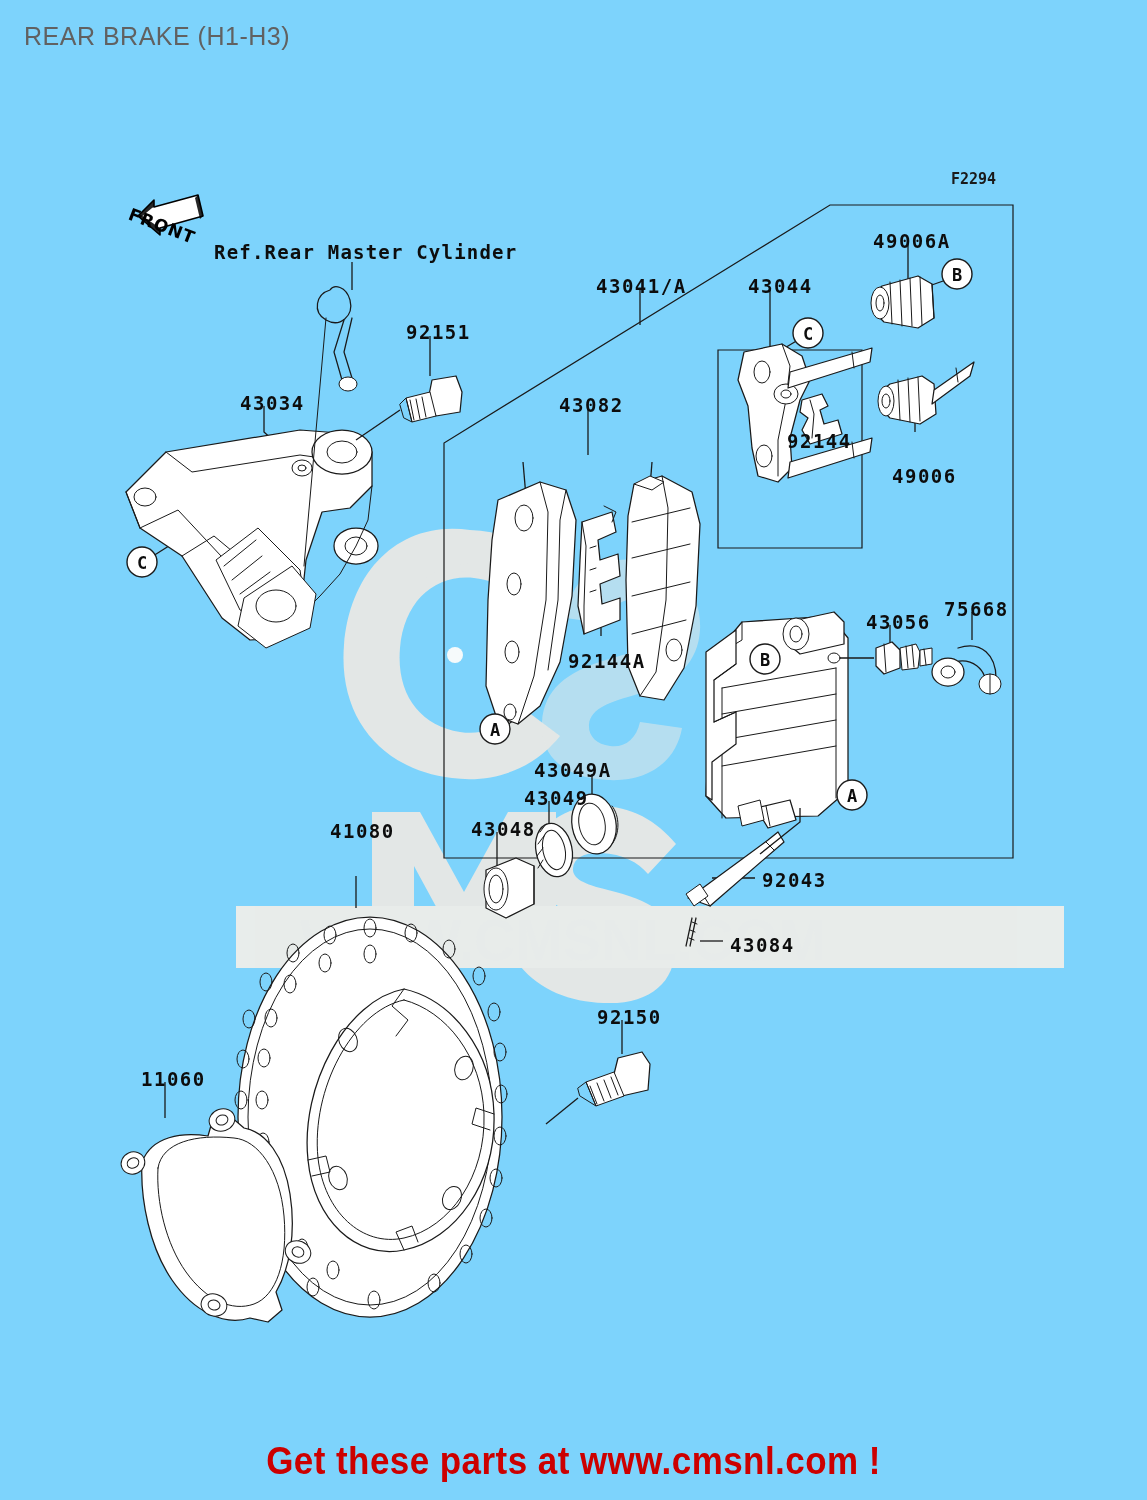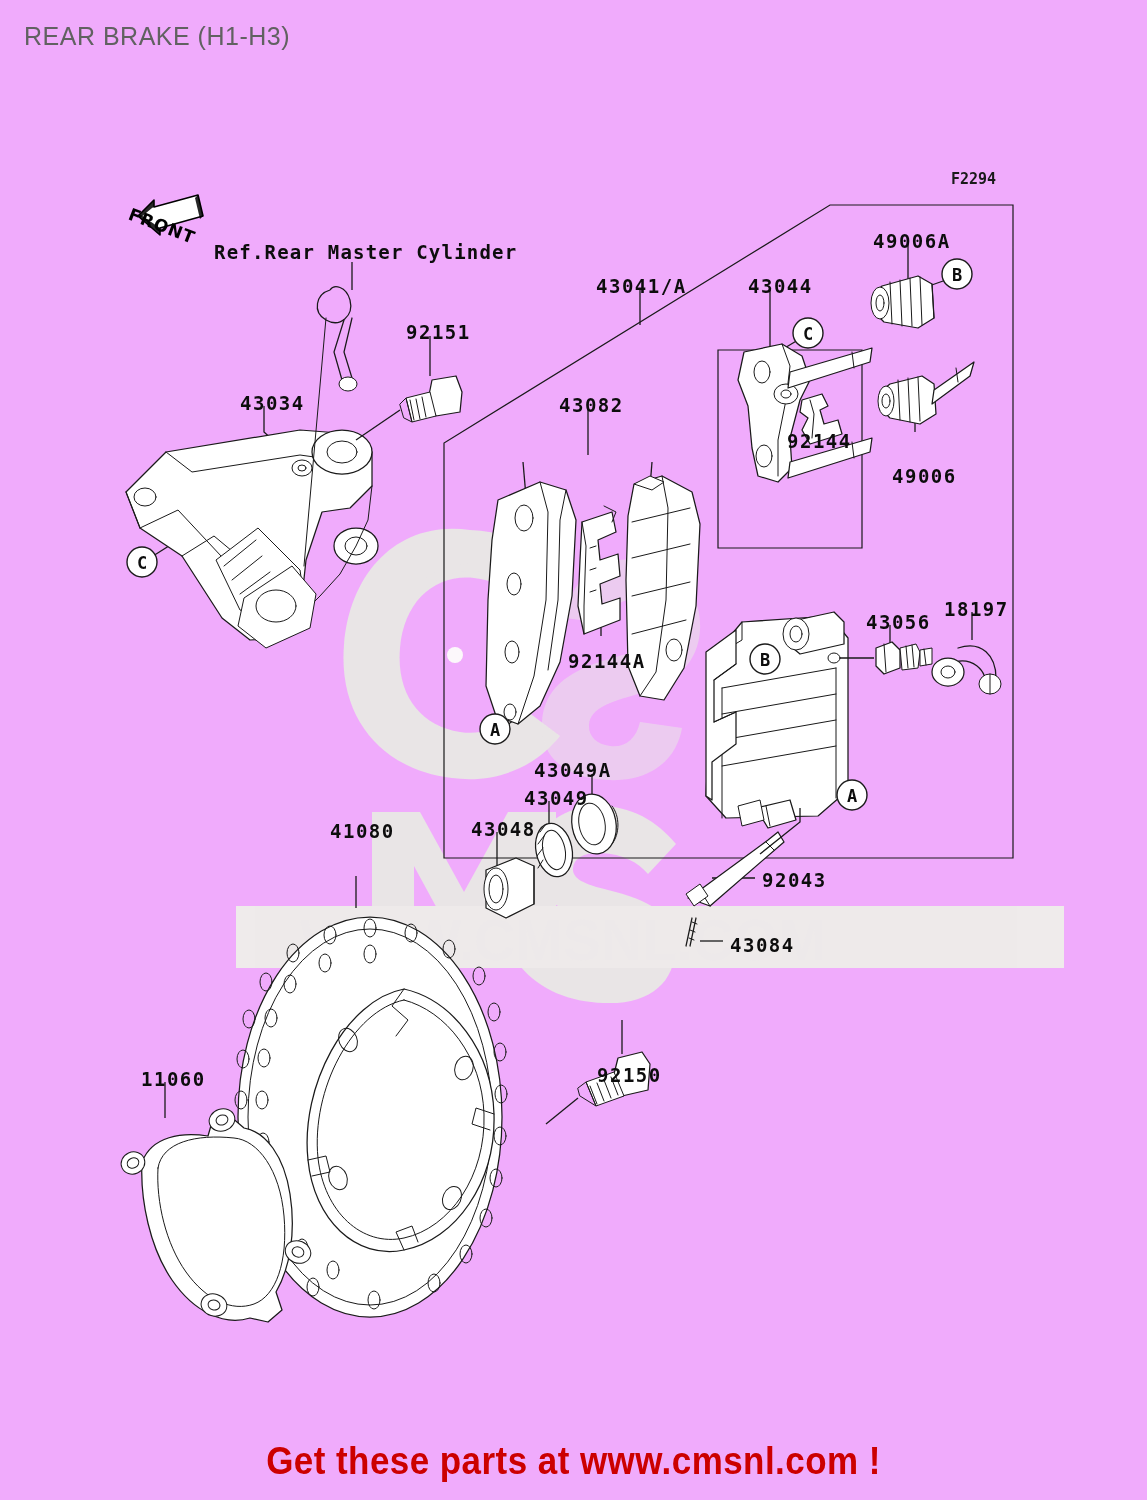--- a/index.html
+++ b/index.html
@@ -8,21 +8,21 @@
     background: #ffffff;
   }
   body {
     width: 1147px; height: 1500px;
     position: relative;
     overflow: hidden;
     font-family: "Liberation Sans", sans-serif;
   }
   #page {
     position: absolute; inset: 0;
-    background: #f0abfc;
+    background: #7dd3fc;
     text-decoration: underline;
   }
   
   .title-bar {
     position: absolute; top: 22px; left: 24px;
     font-family: "Liberation Sans", sans-serif;
     font-size: 25px;
     letter-spacing: 0.5px;
     color: #616161;
     white-space: nowrap;
@@ -550,25 +550,25 @@
   <div class="plabel" style="left:240px; top:392px;">43034</div>
   <div class="plabel" style="left:406px; top:321px;">92151</div>
   <div class="plabel" style="left:596px; top:275px;">43041/A</div>
   <div class="plabel" style="left:748px; top:275px;">43044</div>
   <div class="plabel" style="left:873px; top:230px;">49006A</div>
   <div class="plabel" style="left:892px; top:465px;text-align:right;">49006</div>
   <div class="plabel" style="left:780px; top:430px;padding-left:7px;">92144</div>
   <div class="plabel" style="left:559px; top:394px;">43082</div>
   <div class="plabel" style="left:568px; top:650px;">92144A</div>
   <div class="plabel" style="left:866px; top:611px;">43056</div>
-  <div class="plabel" style="left:944px; top:598px;">18197</div>
+  <div class="plabel" style="left:944px; top:598px;">75668</div>
   <div class="plabel" style="left:534px; top:759px;">43049A</div>
   <div class="plabel" style="left:524px; top:787px;">43049</div>
   <div class="plabel" style="left:471px; top:818px;">43048</div>
   <div class="plabel" style="left:762px; top:869px;">92043</div>
   <div class="plabel" style="left:730px; top:934px;">43084</div>
   <div class="plabel" style="left:330px; top:820px;">41080</div>
-  <div class="plabel" style="left:597px; top:1064px;text-align:center;">92150</div>
+  <div class="plabel" style="left:597px; top:1006px;text-align:center;">92150</div>
   <div class="plabel" style="left:141px; top:1068px;">11060</div>
 
   <div class="footer">Get these parts at www.cmsnl.com !</div>
 
 </div>
 
 </body></html>

